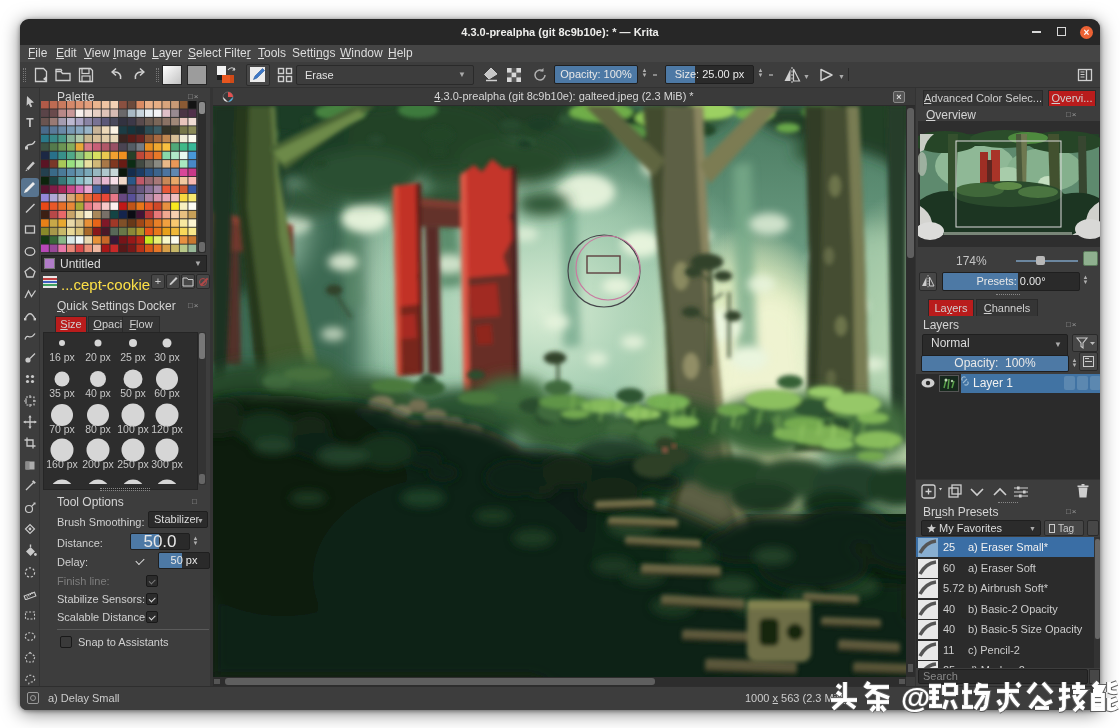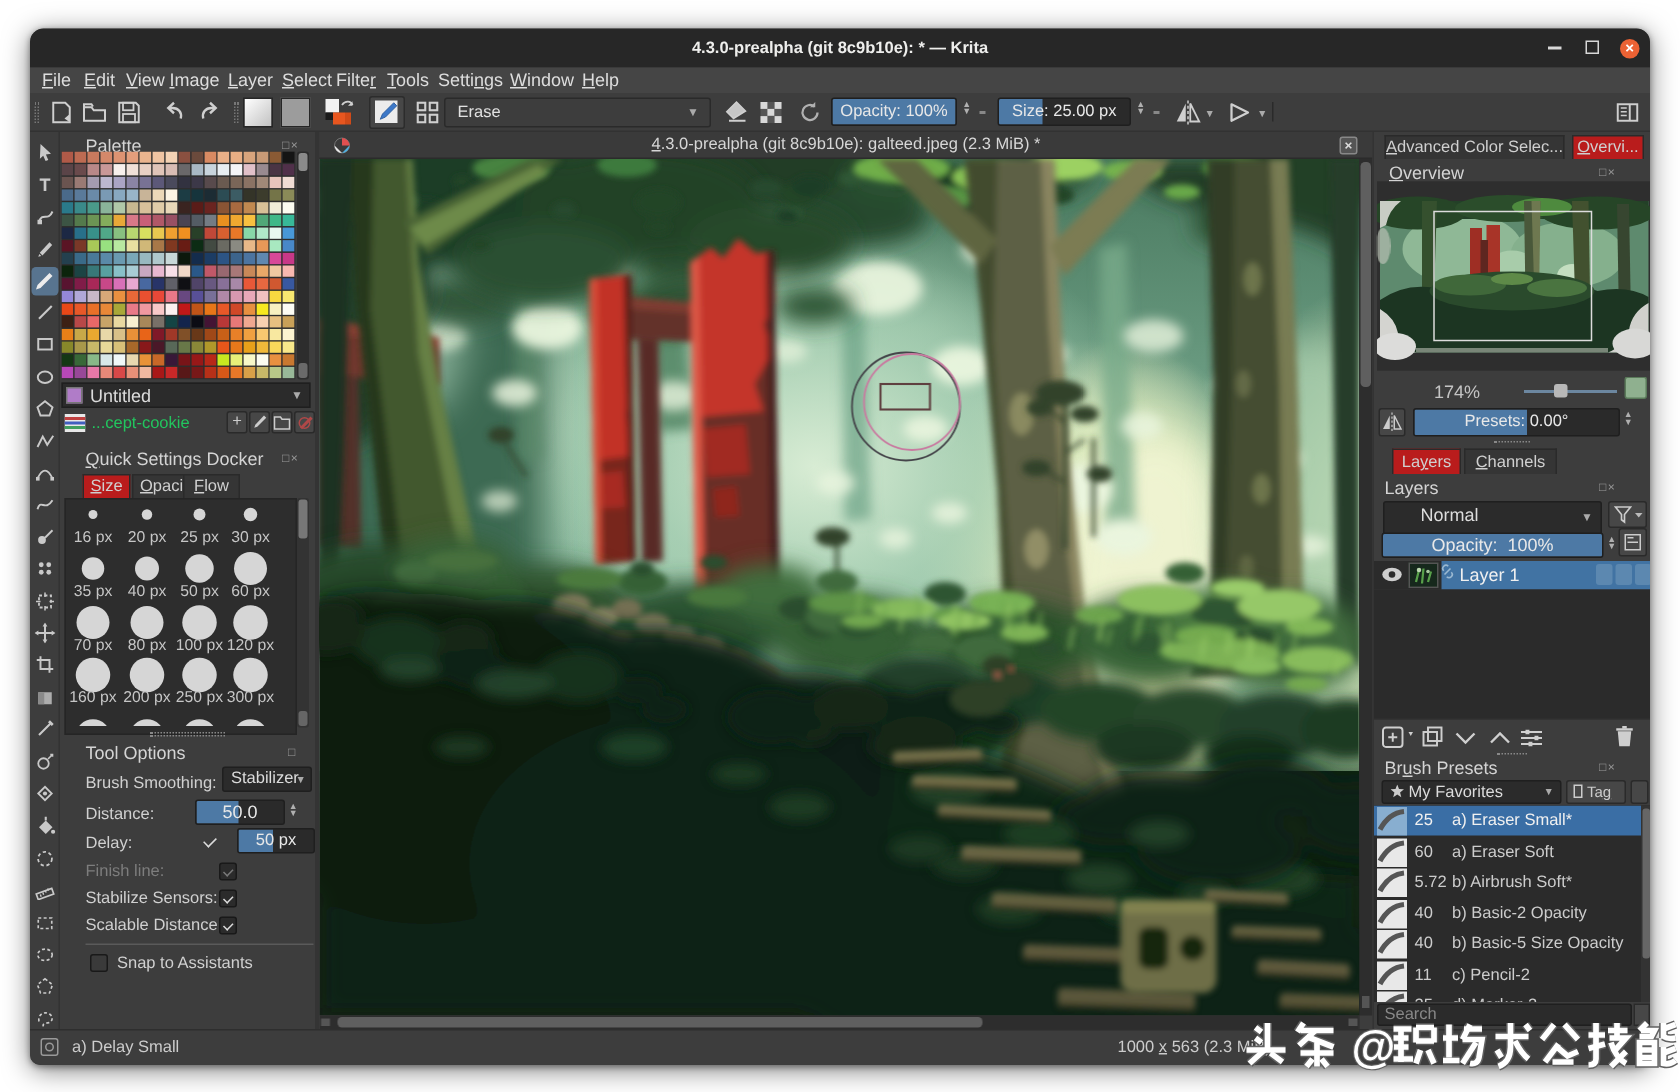--- a/index.html
+++ b/index.html
@@ -594,21 +594,21 @@
 <div style="position:absolute;left:2px;top:2px;width:11px;height:11px;background:#b07cc8;border:1px solid #777"></div>
 <div style="position:absolute;left:18px;top:1px;color:#dcdcdc;font-size:12px">Untitled</div>
 <div style="position:absolute;right:4px;top:3px;color:#aaa;font-size:8px">▼</div>
       </div>
 <svg class="abs" style="left:3px;top:188px" width="14" height="12" viewBox="0 0 14 12">
         <rect width="14" height="12" fill="#e8e8e8"></rect>
         <rect y="2" width="14" height="2" fill="#c04040"></rect>
         <rect y="5" width="14" height="2" fill="#4060c0"></rect>
         <rect y="8" width="14" height="2" fill="#40a060"></rect>
       </svg>
-<div class="lbl" style="left:21px;top:188px;font-size:11px;color:#22c55e">...cept-cookie</div>
+<div class="lbl" style="left:21px;top:188px;font-size:15px;color:#fde047">...cept-cookie</div>
 <div class="abs" style="left:111px;top:186px;width:14px;height:15px;background:#474747;border:1px solid #2a2a2a;border-radius:2px;color:#ccc;font-size:11px;text-align:center;line-height:13px">+</div>
 <div class="abs" style="left:126px;top:186px;width:14px;height:15px;background:#474747;border:1px solid #2a2a2a;border-radius:2px">
         <svg width="12" height="13" viewBox="0 0 12 13">
           <path d="M9 2 L10.5 3.5 L4.5 9.5 L2.5 10.2 L3.2 8.2z" fill="#ccc"></path>
         </svg>
       </div>
 <div class="abs" style="left:141px;top:186px;width:14px;height:15px;background:#474747;border:1px solid #2a2a2a;border-radius:2px">
         <svg width="12" height="13" viewBox="0 0 12 13">
           <path d="M1 3h4l1 1.5h5V11H1z" fill="none" stroke="#ccc" stroke-width="1"></path>
         </svg>
@@ -665,21 +665,21 @@
 <div class="abs" style="left:158px;top:244px;width:8px;height:153px;background:#333;border-radius:2px">
         <div style="position:absolute;left:1px;top:1px;width:6px;height:26px;background:#777;border-radius:2px"></div>
         <div style="position:absolute;left:1px;bottom:1px;width:6px;height:10px;background:#666;border-radius:2px"></div>
       </div>
 <div class="abs" style="left:60px;top:400px;width:50px;height:3px;border-top:1px dotted #888;border-bottom:1px dotted #888"></div>
 <div class="hdr" style="left:17px;top:407px">Tool Options</div>
 <div class="dockicons" style="left:152px;top:409px">□</div>
 <div class="lbl" style="left:17px;top:428px">Brush Smoothing:</div>
 <div class="inp" style="left:108px;top:423px;width:60px;height:17px;line-height:15px;padding-left:5px">Stabilizer<span style="position:absolute;right:3px;top:1px;font-size:7px;color:#aaa">▼</span></div>
 <div class="lbl" style="left:17px;top:449px">Distance:</div>
-<div class="slider" style="left:90px;top:445px;width:60px;height:17px;line-height:15px;font-size:12px">
+<div class="slider" style="left:90px;top:445px;width:60px;height:17px;line-height:15px;font-size:17px">
         <div class="fill" style="width:48%"></div>
         <div class="txt">50.0</div>
       </div>
 <div class="spin" style="left:151px;top:445px;height:17px">▲<br>▼</div>
 <div class="lbl" style="left:17px;top:468px">Delay:</div>
 <div class="ck" style="left:96px;top:470px"></div>
 <div class="slider" style="left:118px;top:464px;width:52px;height:17px;line-height:15px;font-size:11px">
         <div class="fill" style="width:45%"></div>
         <div class="txt">50 px</div>
       </div>
@@ -1246,21 +1246,21 @@
       <div class="slider" style="left:26px;top:184px;width:138px;height:19px;line-height:17px">
         <div class="fill" style="width:55%"></div>
         <div class="txt">Presets: 0.00°</div>
       </div>
       <div class="spin" style="left:165px;top:184px;height:19px">▲<br>▼</div>
       <div class="abs" style="left:80px;top:206px;width:24px;height:2px;border-top:1px dotted #888"></div>
       <div class="tab sel" style="left:12px;top:211px;width:46px;height:17px;line-height:16px">La<u>y</u>ers</div>
       <div class="tab" style="left:60px;top:211px;width:62px;height:17px;line-height:16px"><u>C</u>hannels</div>
       <div class="hdr" style="left:7px;top:230px">Layers</div>
       <div class="dockicons" style="left:150px;top:232px">□×</div>
-      <div class="inp" style="left:6px;top:246px;width:146px;height:33px;line-height:16px;padding-left:24px;font-size:12px">Normal<span style="position:absolute;right:5px;top:2px;font-size:8px;color:#aaa">▼</span></div>
+      <div class="inp" style="left:6px;top:246px;width:146px;height:33px;line-height:16px;padding-left:8px;font-size:12px">Normal<span style="position:absolute;right:5px;top:2px;font-size:8px;color:#aaa">▼</span></div>
       <div class="abs" style="left:156px;top:246px;width:26px;height:18px;background:#474747;border:1px solid #2a2a2a;border-radius:2px">
         <svg width="24" height="16" viewBox="0 0 24 16">
           <path d="M4 3 h10 l-4 5 v5 l-2 -1.5 v-3.5z" fill="none" stroke="#ccc" stroke-width="1.1"></path>
           <path d="M17 7 l2.5 3 2.5 -3z" fill="#bbb"></path>
         </svg>
       </div>
       <div class="slider" style="left:5px;top:267px;width:148px;height:17px;line-height:15px;font-size:12px">
         <div class="fill" style="width:100%"></div>
         <div class="txt">Opacity: &nbsp;100%</div>
       </div>

